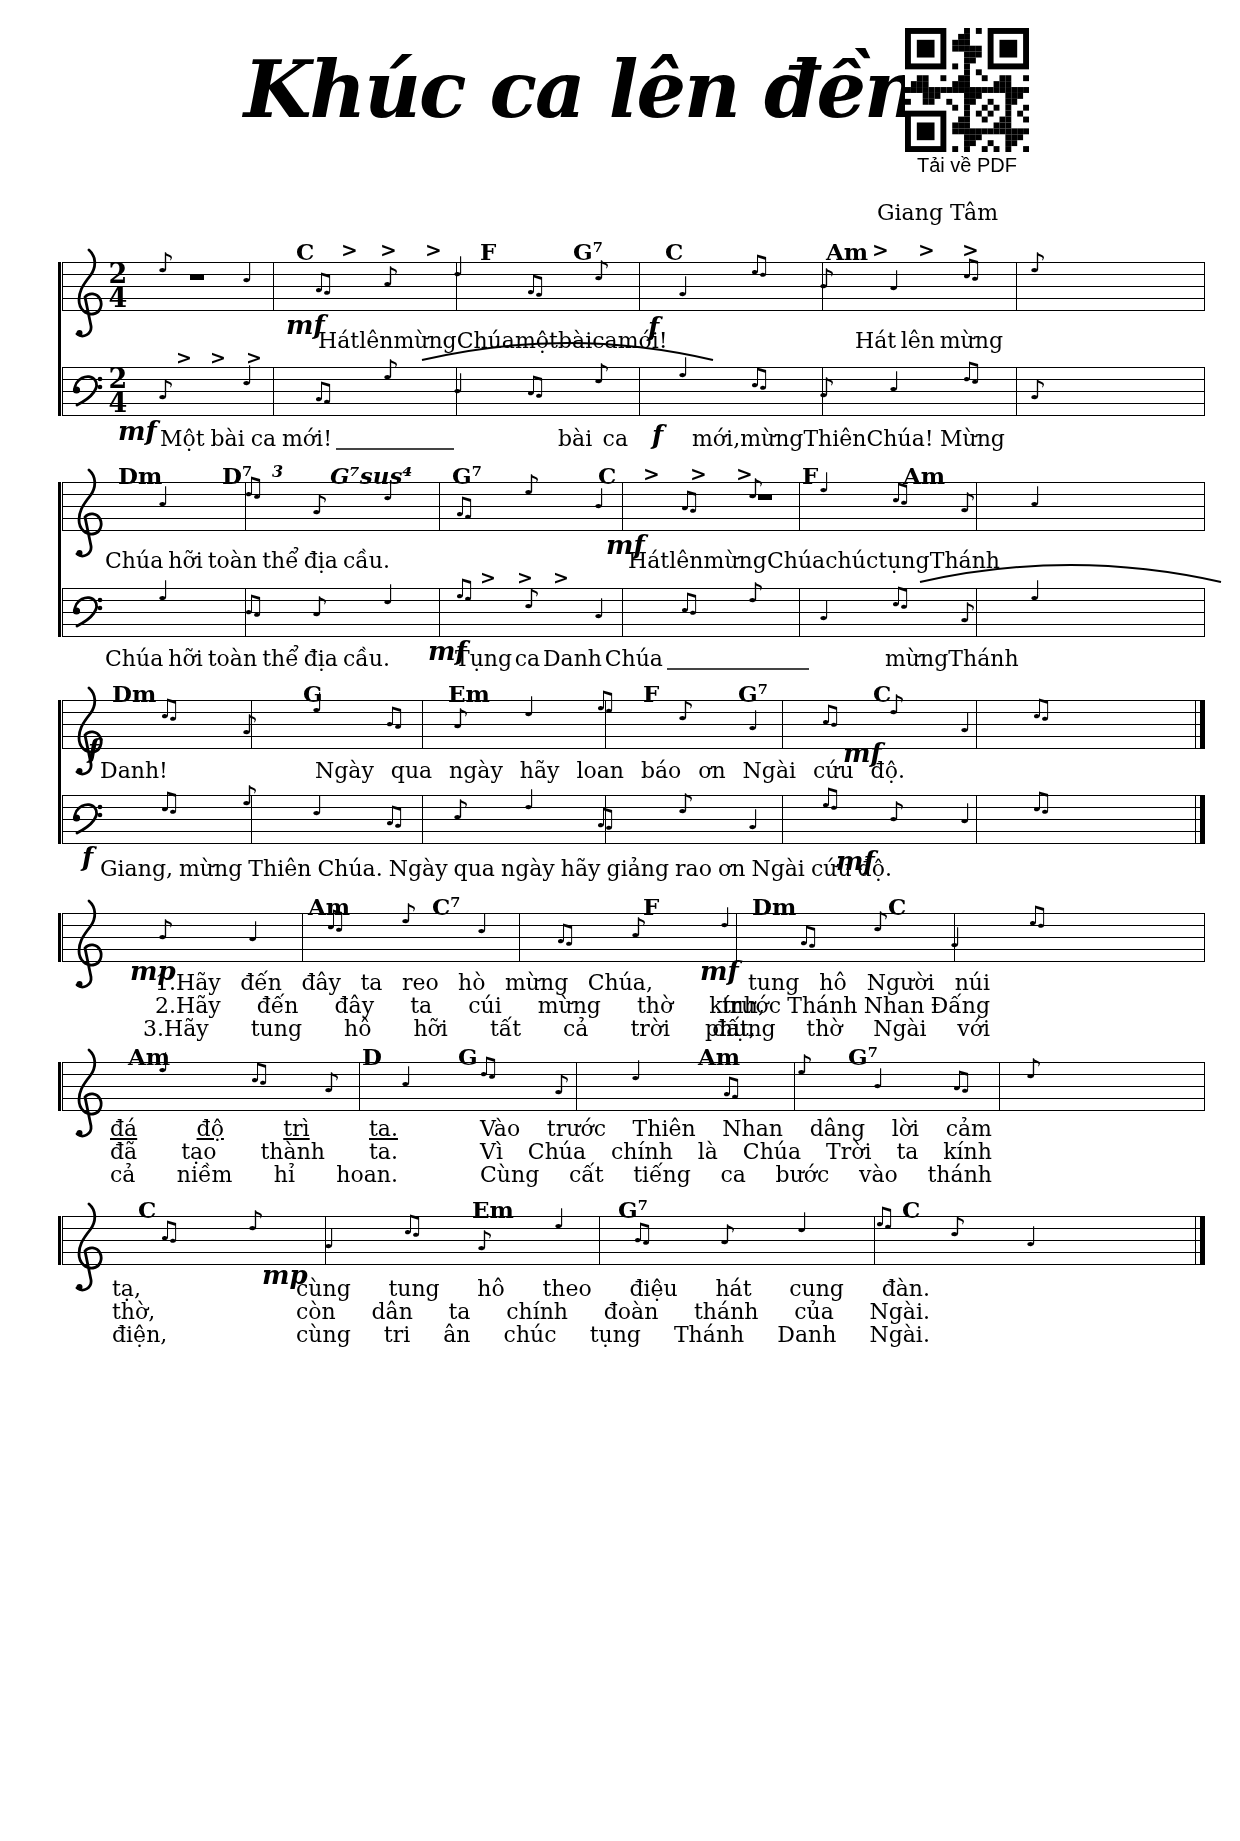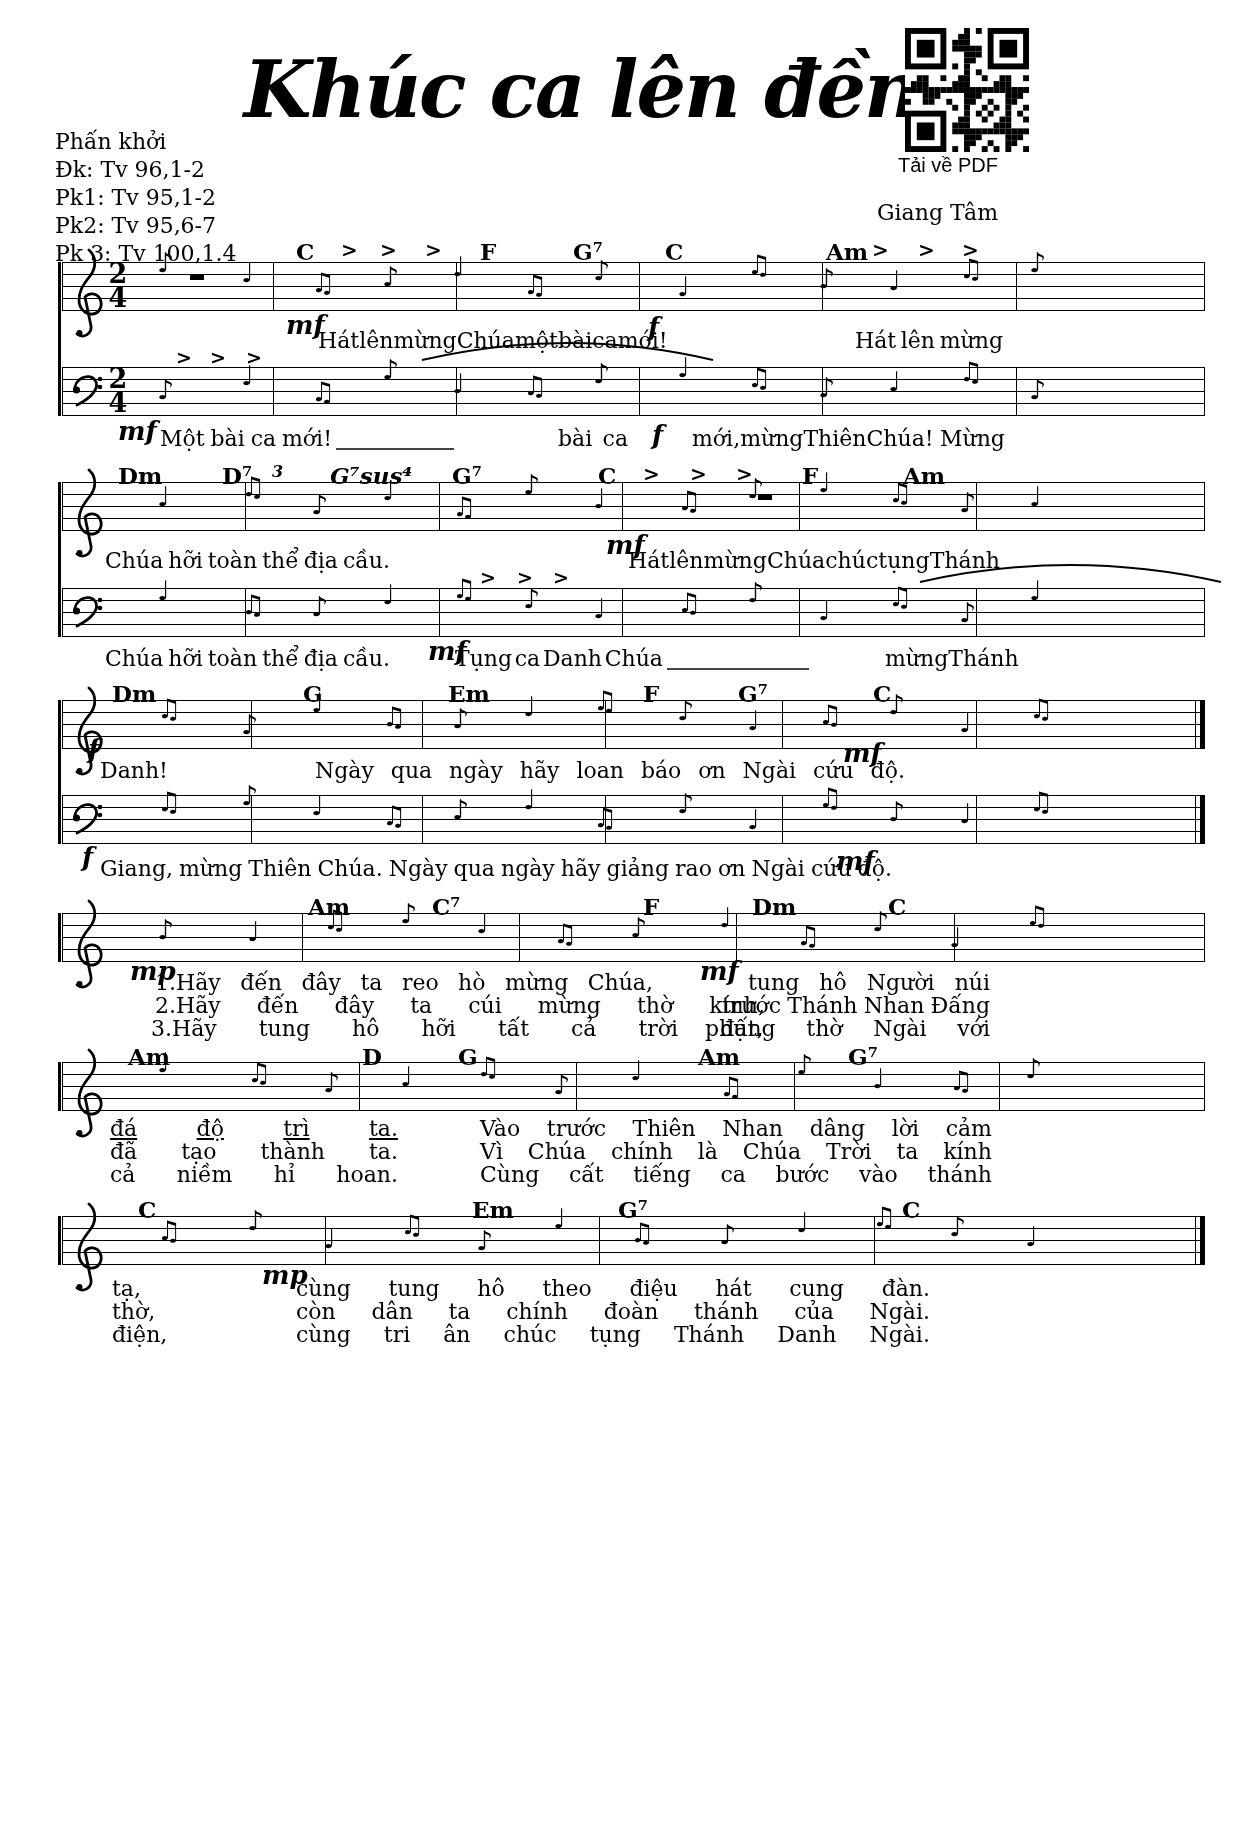--- a/index.html
+++ b/index.html
@@ -5,21 +5,21 @@
   html,body{margin:0;padding:0;background:#e8e8e8;}
   .page{position:relative;width:1240px;height:1841px;background:#ffffff;margin:0 auto;
         font-family:"DejaVu Serif",serif;color:#000;overflow:hidden;}
   .title{position:absolute;top:44px;left:0;right:0;text-align:center;
          font-family:"DejaVu Serif",serif;font-style:italic;font-weight:bold;
          font-size:78px;letter-spacing:-2px;white-space:nowrap;}
   .meta{position:absolute;left:55px;top:128px;font-size:22px;line-height:28px;}
   .meta div{white-space:nowrap;}
   .author{position:absolute;top:200px;left:860px;width:138px;text-align:right;font-size:22px;}
   .qr-wrap{position:absolute;left:905px;top:28px;width:124px;height:124px;}
-  .qr-label{position:absolute;left:898px;top:154px;width:138px;
+  .qr-label{position:absolute;left:898px;top:154px;width:138px;text-align:center;
             font-family:"Liberation Sans",sans-serif;font-size:20px;}
   .footer{position:absolute;top:1792px;left:0;right:0;text-align:center;
           font-family:"Liberation Sans",sans-serif;font-size:20px;color:#111;}
   
   .staff{position:absolute;left:62px;width:1143px;height:49px;
          background-image:linear-gradient(#000 1px,rgba(0,0,0,0) 1px);
          background-size:100% 12px;background-repeat:repeat-y;}
   .bar{position:absolute;top:0;width:1px;height:49px;background:#000;}
   .bar-end{position:absolute;top:0;right:0;width:1.5px;height:49px;background:#000;}
   .bar-final-thick{position:absolute;top:0;right:0;width:5px;height:49px;background:#000;}
@@ -184,27 +184,20 @@
         <rect x="11.80952380952381" y="11.80952380952381" width="17.714285714285715" height="17.714285714285715" fill="#000"></rect>
         <rect x="82.66666666666667" y="0" width="41.333333333333336" height="41.333333333333336" fill="#000"></rect>
         <rect x="88.57142857142858" y="5.904761904761905" width="29.523809523809526" height="29.523809523809526" fill="#fff"></rect>
         <rect x="94.47619047619048" y="11.80952380952381" width="17.714285714285715" height="17.714285714285715" fill="#000"></rect>
         <rect x="0" y="82.66666666666667" width="41.333333333333336" height="41.333333333333336" fill="#000"></rect>
         <rect x="5.904761904761905" y="88.57142857142858" width="29.523809523809526" height="29.523809523809526" fill="#fff"></rect>
         <rect x="11.80952380952381" y="94.47619047619048" width="17.714285714285715" height="17.714285714285715" fill="#000"></rect>
       </svg></div>
   <div class="qr-label">Tải về PDF</div>
 
-  <div class="meta">
-    <div>Phấn khởi</div>
-    <div>Đk: Tv 96,1-2</div>
-    <div>Pk1: Tv 95,1-2</div>
-    <div>Pk2: Tv 95,6-7</div>
-    <div>Pk 3: Tv 100,1.4</div>
-  </div>
 
   <div class="author">Giang Tâm</div>
 
   <div id="score">
       <span class="chord" style="left: 296px; top: 238px;">C</span>
       <span class="chord accent" style="left: 341px; top: 238px;">&gt;</span>
       <span class="chord accent" style="left: 380px; top: 238px;">&gt;</span>
       <span class="chord accent" style="left: 425px; top: 238px;">&gt;</span>
       <span class="chord" style="left: 480px; top: 238px;">F</span>
       <span class="chord" style="left: 573px; top: 238px;">G⁷</span>
@@ -584,21 +577,21 @@
         <span>mừng</span>
         <span>thờ</span>
         <span>kính,</span>
       </div>
       <div class="lyric spread" style="left: 722px; top: 993px; width: 268px;">
         <span>trước</span>
         <span>Thánh</span>
         <span>Nhan</span>
         <span>Đấng</span>
       </div>
-      <div class="lyric spread" style="left: 151px; top: 1016px; width: 498px; gap: 42px;">
+      <div class="lyric spread" style="left: 143px; top: 1016px; width: 498px; gap: 42px;">
         <span>3.Hãy</span>
         <span>tung</span>
         <span>hô</span>
         <span>hỡi</span>
         <span>tất</span>
         <span>cả</span>
         <span>trời</span>
         <span>đất,</span>
       </div>
       <div class="lyric spread" style="left: 705px; top: 1016px; width: 285px;">

